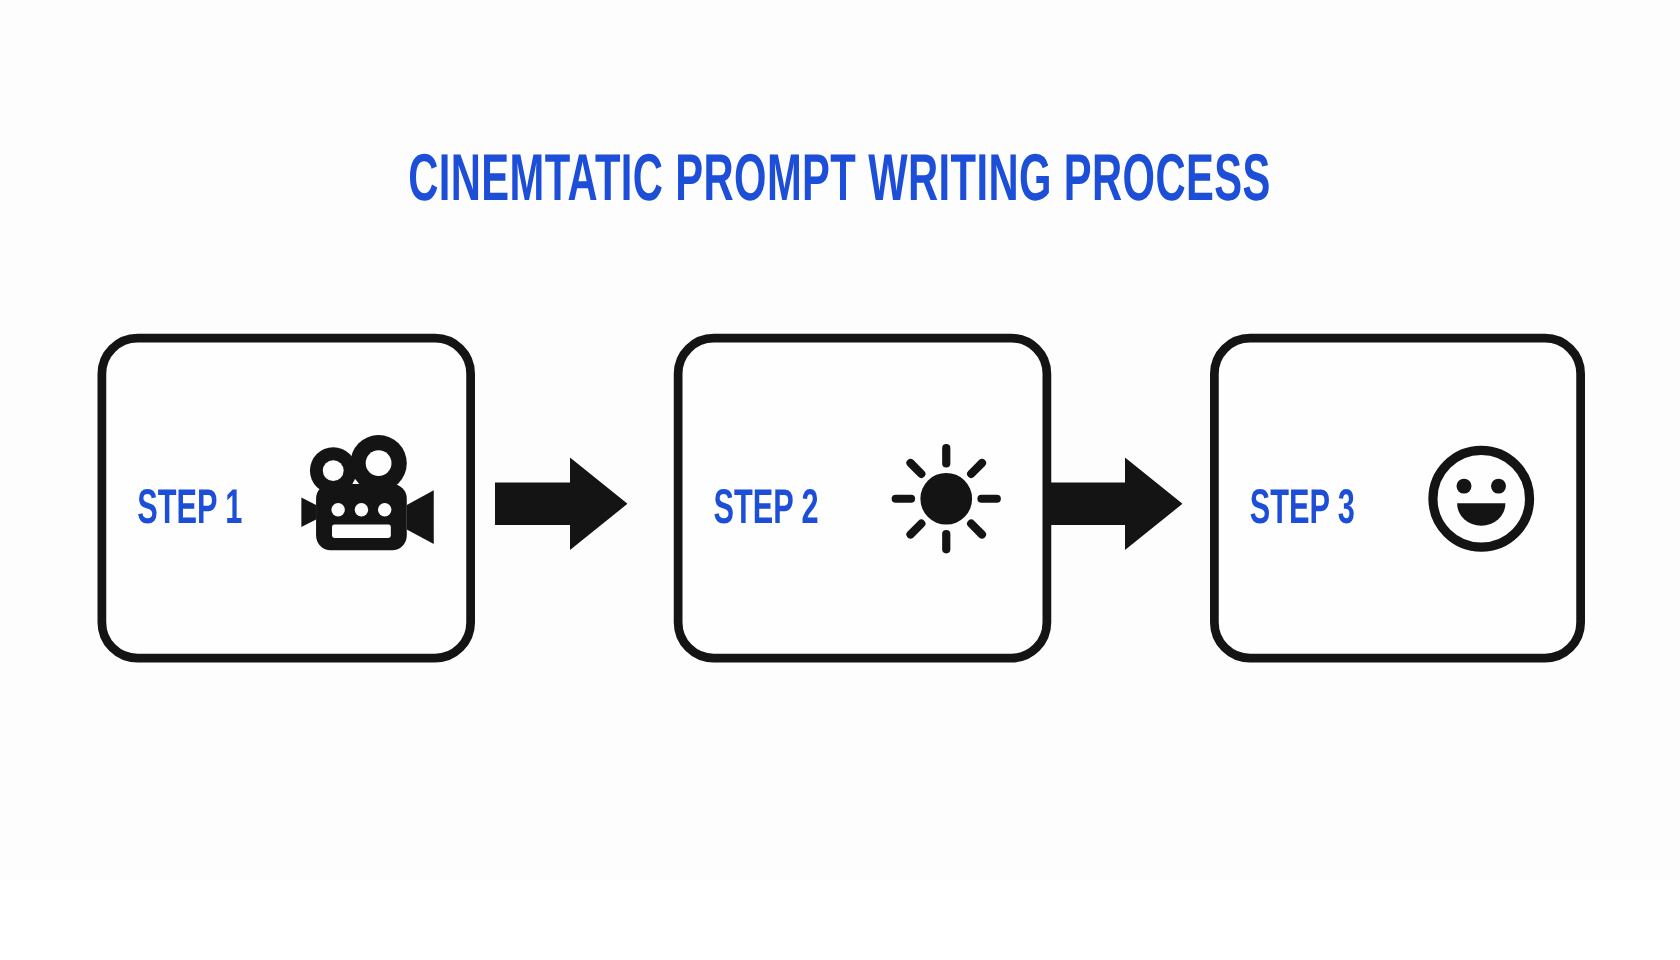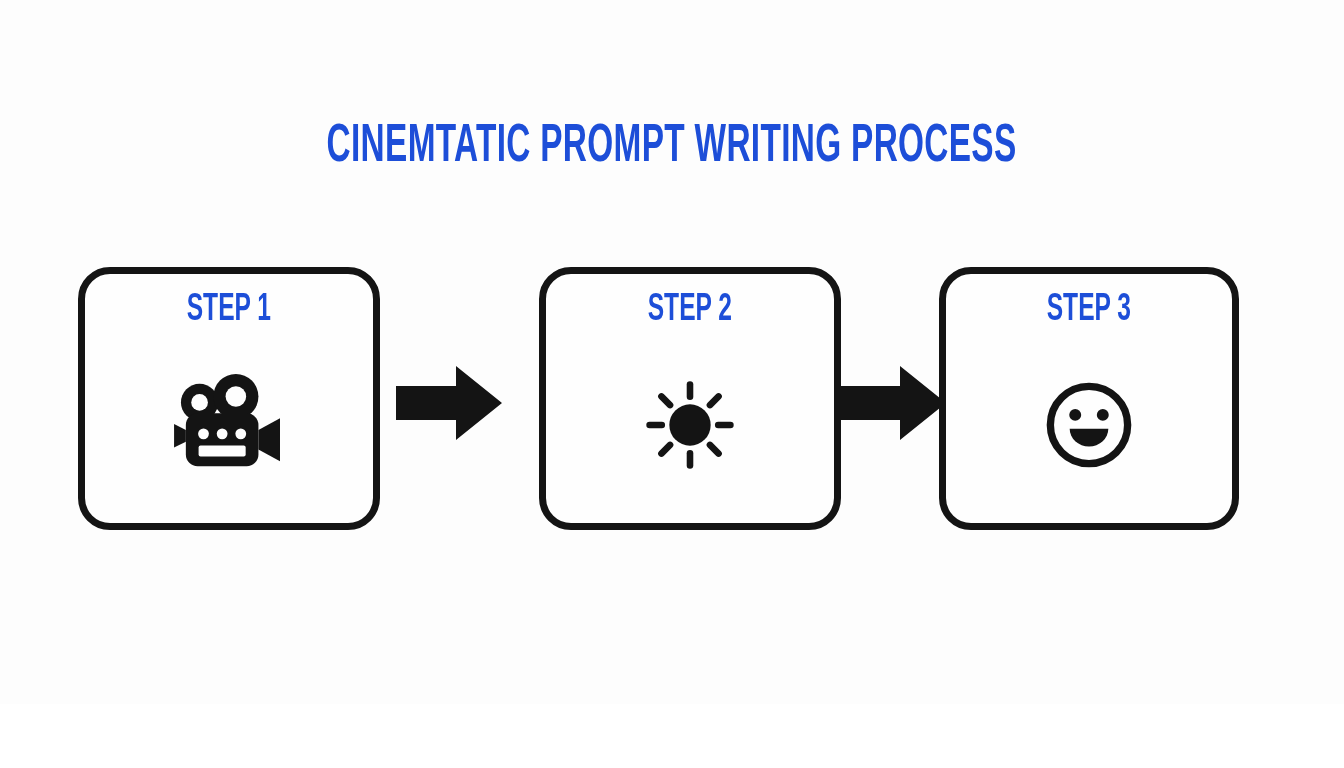--- a/index.html
+++ b/index.html
@@ -33,26 +33,26 @@
   .step-box {
     position: absolute;
     top: 267px;
     width: 302px;
     height: 263px;
     box-sizing: border-box;
     border: 7px solid #141414;
     border-radius: 32px;
     background: #fefefe;
     display: flex;
-    flex-direction: column;
+    flex-direction: row;
     align-items: center;
   }
   #box1 { left: 78px; }
   #box2 { left: 523px; margin-left: 16px; }
-  #box3 { left: 939px; width: 300px; align-items: center; }
+  #box3 { left: 968px; width: 300px; align-items: center; }
   .step-heading {
     margin-top: 13px;
     font-size: 39px;
     font-weight: 700;
     line-height: 1;
   }
   .icon-wrap {
     flex: 1;
     display: flex;
     align-items: center;

